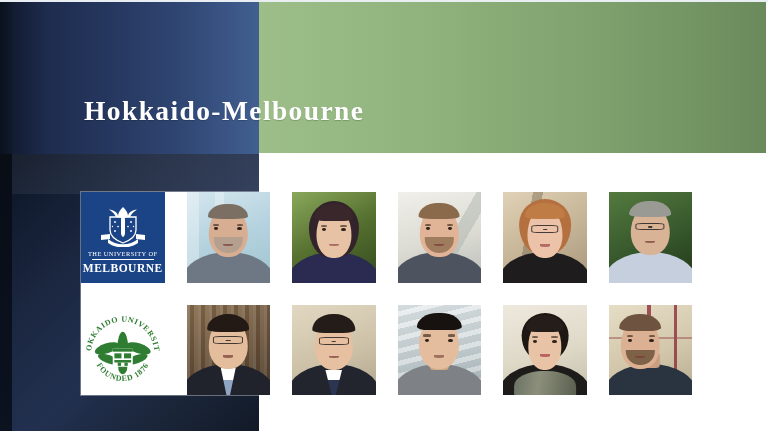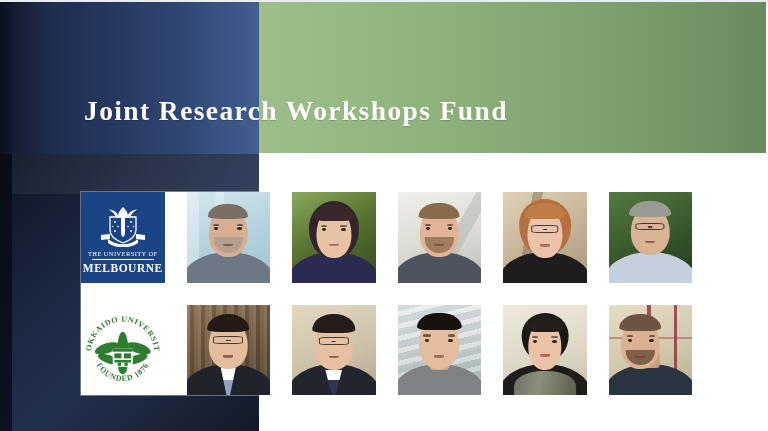--- a/index.html
+++ b/index.html
@@ -284,20 +284,21 @@
     <div class="banner-toprule"></div>
   </div>
 
   <div class="sub-band"></div>
 
   <div class="lower-panel"></div>
   <div class="lower-panel-sheen"></div>
   <div class="lower-panel-edge"></div>
 
   <div class="title">
+    <span class="title-line">Hokkaido-Melbourne</span>
     <span class="title-line">Joint Research Workshops Fund</span>
     <span class="title-line">2026 Awardees</span>
   </div>
 
   <div class="mosaic">
 
     <div class="cell logo-melb">
       <svg class="melb-crest" viewBox="0 0 100 86">
         <path d="M50 6 C44 12 40 18 40 24 C40 18 32 12 22 11 C30 16 34 21 36 26 L50 28 L64 26 C66 21 70 16 78 11 C68 12 60 18 60 24 C60 18 56 12 50 6 Z" fill="#ffffff"></path>
         <path d="M50 20 C47 22 46 27 46 33 L46 58 C46 62 48 65 50 66 C52 65 54 62 54 58 L54 33 C54 27 53 22 50 20 Z" fill="#ffffff"></path>

